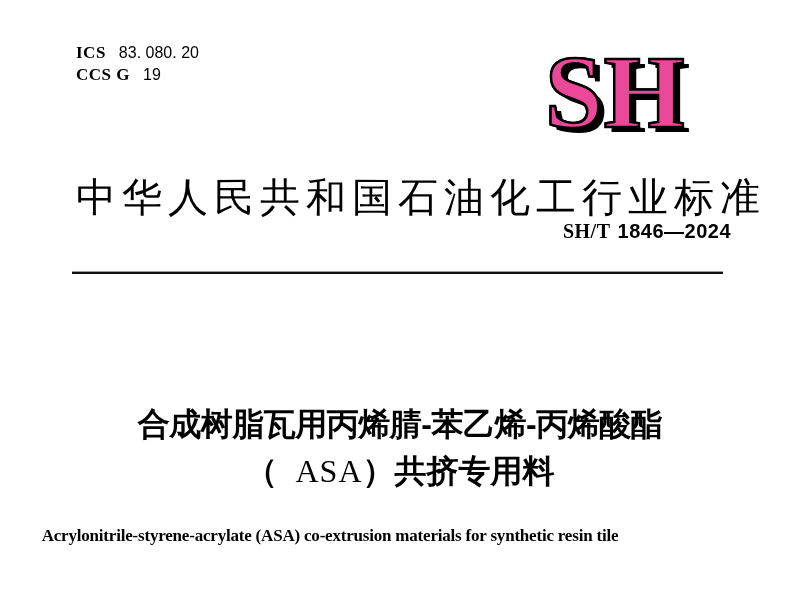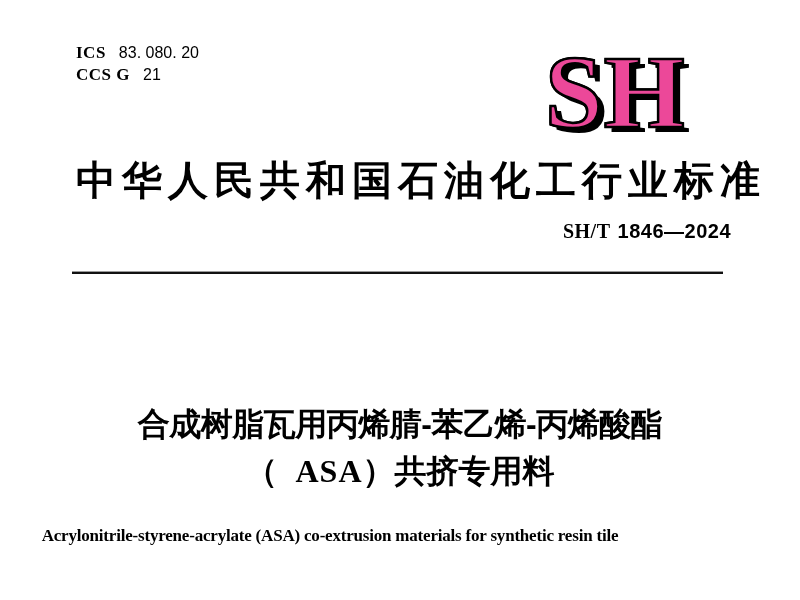--- a/index.html
+++ b/index.html
@@ -58,24 +58,24 @@
       -1px -1px 0 #000000,
       1px -1px 0 #000000,
       -1px 1px 0 #000000;
     white-space: nowrap;
   }
 
   
   .heading {
     position: absolute;
     left: 76px;
-    top: 159px;
+    top: 176px;
     margin: 0;
     font-family: "Liberation Serif", "DejaVu Serif", serif;
-    font-weight: 700;
+    font-weight: 400;
     font-size: 40px;
     line-height: 44px;
     letter-spacing: 6px;
     white-space: nowrap;
   }
 
   
   .std-code {
     position: absolute;
     right: 69px;
@@ -123,21 +123,21 @@
   }
   .title-line1 {
     letter-spacing: -0.5px;
     white-space: nowrap;
   }
   .title-line2 {
     white-space: nowrap;
   }
   .title-line2 .asa {
     font-family: "Liberation Serif", "DejaVu Serif", serif;
-    font-weight: bold;
+    font-weight: normal;
     letter-spacing: 1px;
     margin-left: 18px;
   }
 
   
   .title-en {
     position: absolute;
     left: 0;
     top: 523px;
     width: 660px;
@@ -155,21 +155,21 @@
 
 <div class="page">
 
   <div class="meta">
     <div class="meta-line">
       <span class="meta-label">ICS</span>
       <span class="meta-value">83. 080. 20</span>
     </div>
     <div class="meta-line">
       <span class="meta-label">CCS G</span>
-      <span class="meta-value">21</span>
+      <span class="meta-value">19</span>
     </div>
   </div>
 
   <div class="logo">SH</div>
 
   <h1 class="heading">中华人民共和国石油化工行业标准</h1>
 
   <div class="std-code">
     <span class="std-prefix">SH/T</span><span class="std-number">1846—2024</span>
   </div>

